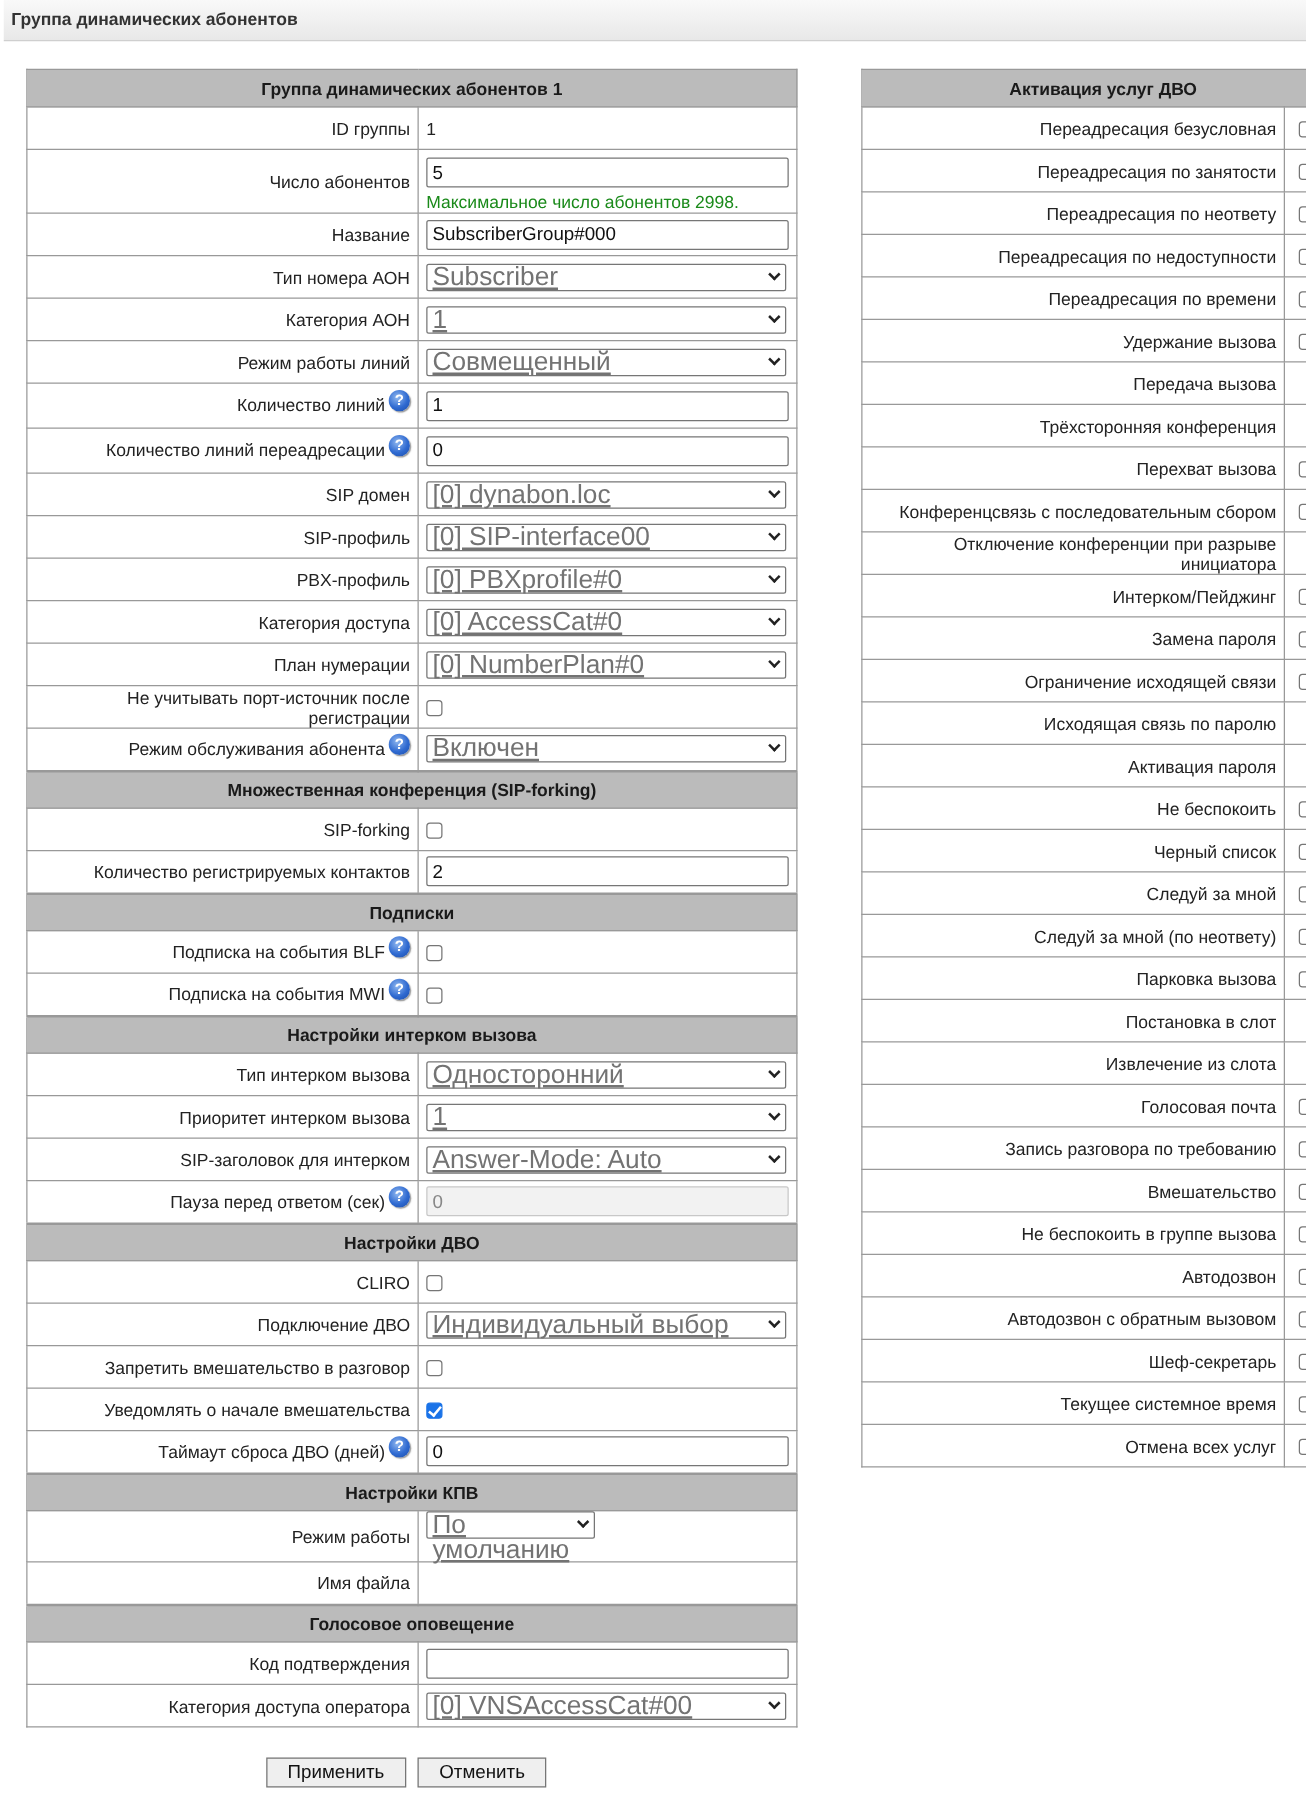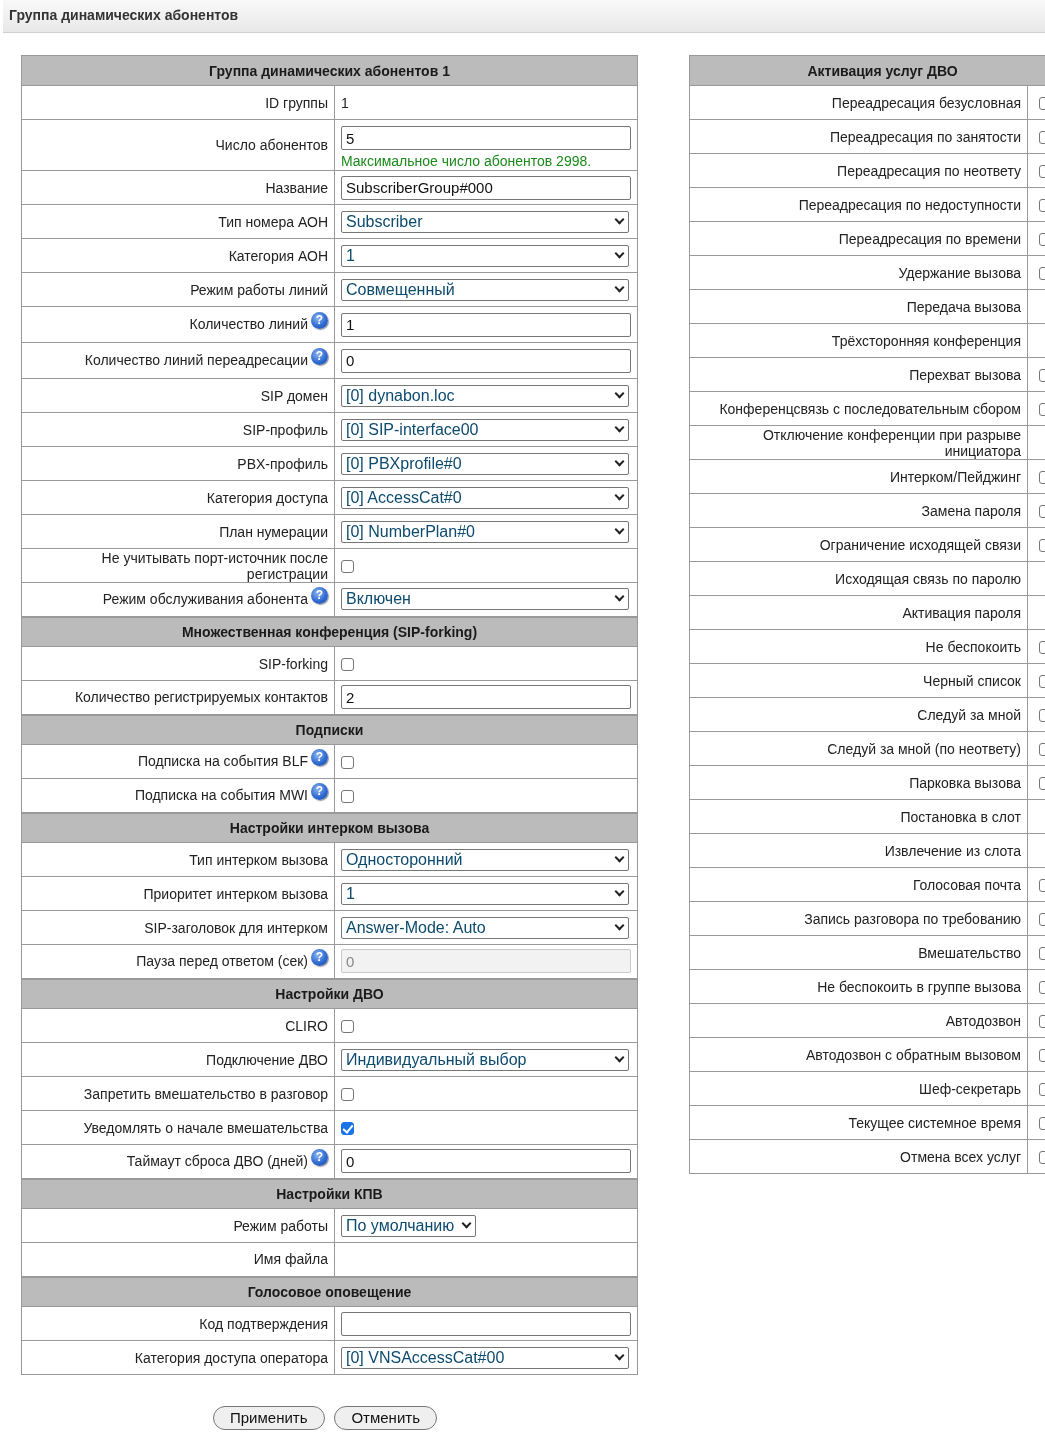--- a/index.html
+++ b/index.html
@@ -45,21 +45,21 @@
   }
   input.text {
     width: 290px; height: 24px; border: 1px solid #767676; border-radius: 2px;
     font-family: "Liberation Sans", sans-serif; font-size: 15px; padding: 1px 4px;
     color: #111; background: #fff;
   }
   input.text.disabled { background: #f2f2f2; border-color: #c8c8c8; color: #888; }
   .select {
     position: relative; display: inline-block; width: 288px; height: 22px;
     border: 1px solid #767676; border-radius: 2px; background: #fff;
-    font-size: 16px; line-height: 20px; padding: 0 4px; color: #0c4a6e;
+    font-size: 21px; line-height: 20px; padding: 0 4px; color: #737373; text-decoration: underline;
   }
   .select.small { width: 135px; }
   .select .chev {
     position: absolute; right: 5px; top: 6px; width: 7px; height: 7px;
     border-right: 2px solid #222; border-bottom: 2px solid #222; transform: rotate(45deg);
     top: 4px;
   }
   .cb {
     display: inline-block; width: 13px; height: 13px; border: 1px solid #767676;
     border-radius: 3px; background: #fff; vertical-align: middle;
@@ -70,21 +70,21 @@
   }
   .cb.checked::after {
     content: ""; position: absolute; left: 3px; top: 0px; width: 4px; height: 8px;
     border-right: 2px solid #fff; border-bottom: 2px solid #fff; transform: rotate(40deg);
   }
   #right td.value { text-align: left; padding-left: 11px; }
   #right td.value.dis { padding-left: 23px; }
   .hint { color: #1a8a1a; font-size: 14px; margin-top: 3px; }
   .buttons { position: absolute; top: 1406px; left: 213px; }
   .btn {
-    display: inline-block; height: 24px; border: 1px solid #767676; border-radius: 12px;
+    display: inline-block; height: 24px; border: 1px solid #767676; border-radius: 0;
     background: #efefef; font-family: "Liberation Sans", sans-serif; font-size: 15px;
     color: #111; padding: 0 16px; line-height: 22px; margin-right: 6px;
   }
 </style>
 </head>
 <body>
 
 <div class="page-header">Группа динамических абонентов</div>
 
 <table class="form" id="left">

